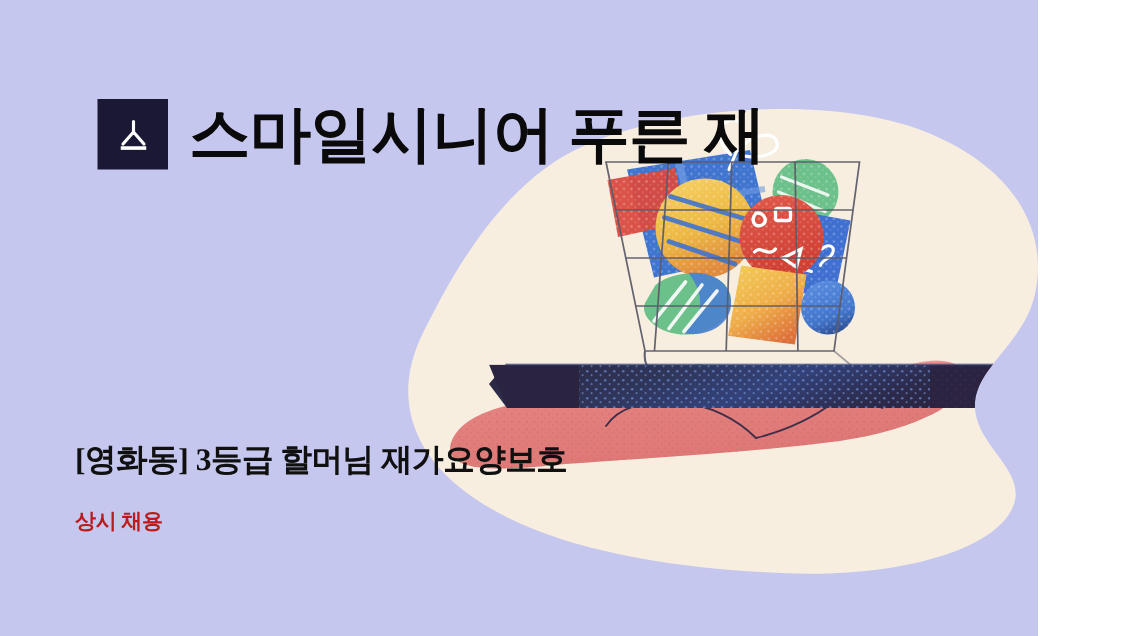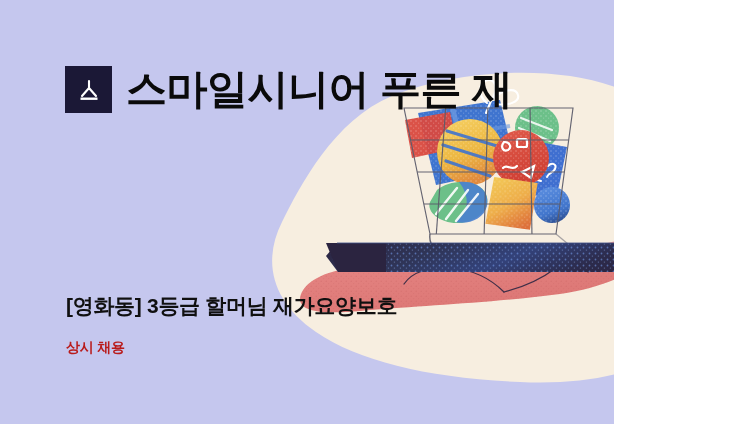--- a/index.html
+++ b/index.html
@@ -2,25 +2,25 @@
 <html><head>
 <meta charset="utf-8">
 <style>
   html, body {
     margin: 0;
     padding: 0;
     background: #ffffff;
   }
   #banner {
     position: relative;
-    width: 614px;
+    width: 692px;
     height: 424px;
     overflow: hidden;
     background: #c5c7ee;
-    font-family: Liberation Sans, sans-serif;
+    font-family: Liberation Serif, serif;
     -webkit-font-smoothing: antialiased;
   }
   .art-layer {
     position: absolute;
     inset: 0;
     width: 750px;
     height: 424px;
   }
   
   .brand-row {
@@ -46,21 +46,21 @@
     font-size: 41px;
     font-weight: 700;
     color: #0a0a0a;
     letter-spacing: -0.5px;
     line-height: 1;
     white-space: nowrap;
   }
   
   .copy-block {
     position: absolute;
-    left: 66px;
+    left: 50px;
     top: 293px;
     z-index: 40;
   }
   .job-title {
     font-size: 21px;
     font-weight: 700;
     color: #101010;
     line-height: 1.25;
     letter-spacing: -0.3px;
     white-space: nowrap;

